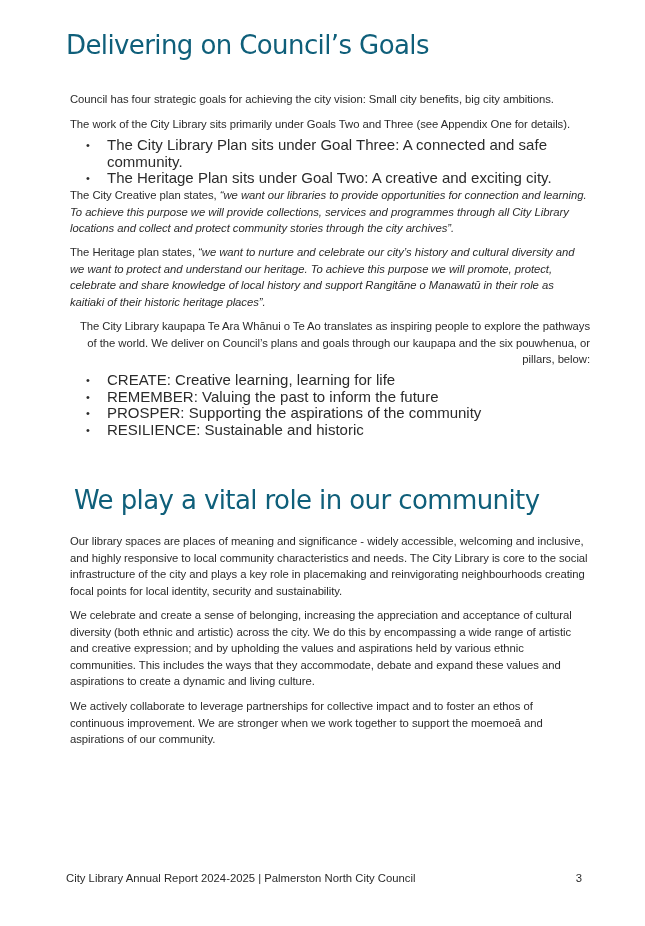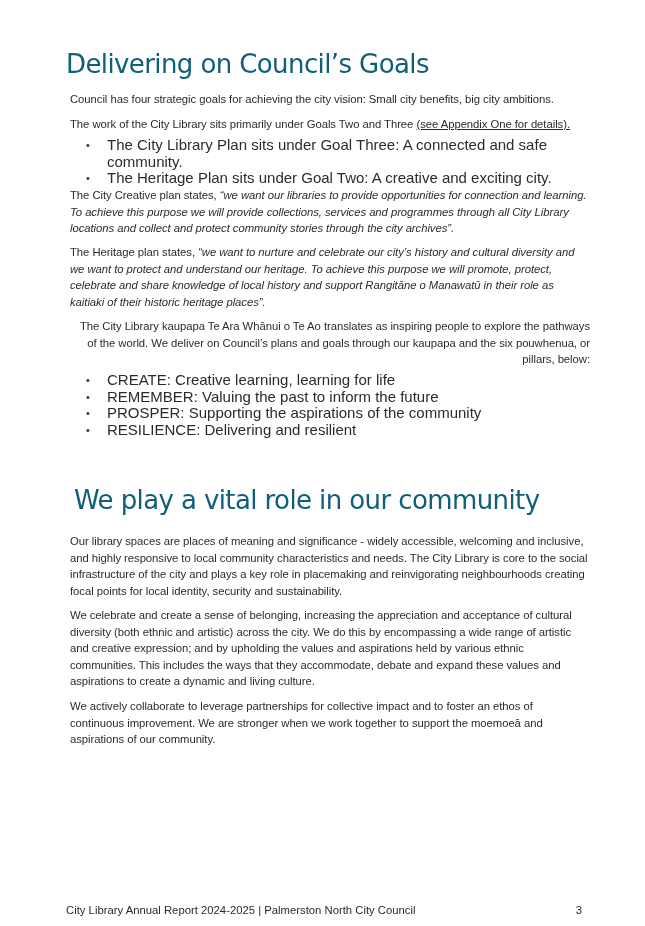--- a/index.html
+++ b/index.html
@@ -3,53 +3,53 @@
 <meta charset="utf-8">
 <style>
   html, body { margin: 0; padding: 0; background: #ffffff; }
   body { width: 645px; height: 926px; position: relative; overflow: hidden;
          font-family: "Liberation Sans", sans-serif; color: #2b2b2b; }
   .page { position: absolute; left: 66px; top: 0; width: 516px; }
   h1 { font-family: "DejaVu Sans", sans-serif; font-weight: normal; color: #0f5f7a;
        font-size: 26px; letter-spacing: -0.6px; margin: 0; line-height: 32px; }
   p { font-size: 11.3px; line-height: 16.5px; margin: 4px; letter-spacing: -0.05px; }
   .q { font-style: italic; }
-  .u { text-decoration: underline; }
+  .u { }
   ul { margin: 0; padding: 0; list-style: none; }
   ul li { position: relative; padding-left: 41px; font-size: 15px; line-height: 16.5px; }
   ul li::before { content: "\2022"; position: absolute; left: 20px; top: 0; font-size: 11px; }
-  .footer { position: absolute; left: 66px; top: 904px; width: 516px; font-size: 11.3px; }
+  .footer { position: absolute; left: 66px; top: 872px; width: 516px; font-size: 11.3px; }
   .footer .pn { position: absolute; right: 0; top: 0; }
 </style>
 </head>
 <body>
 
 <div class="page">
-  <h1 style="position:absolute; top:48px; left:0;text-align:center;">Delivering on Council’s Goals</h1>
+  <h1 style="position:absolute; top:29px; left:0;text-align:center;">Delivering on Council’s Goals</h1>
 
   <p style="position:absolute; top:87px; width:520px;">Council has four strategic goals for achieving the city vision: Small city benefits, big city ambitions.</p>
 
   <p style="position:absolute; top:112px; width:520px;"><span>The work of the City Library sits primarily under Goals Two and Three </span><span class="u">(see Appendix One for details).</span></p>
 
   <ul style="position:absolute; top:137px; width:520px;">
     <li>The City Library Plan sits under Goal Three: A connected and safe community.</li>
     <li>The Heritage Plan sits under Goal Two: A creative and exciting city.</li>
   </ul>
 
   <p style="position:absolute; top:183px; width:520px;"><span>The City Creative plan states, </span><span class="q">“we want our libraries to provide opportunities for connection and learning. To achieve this purpose we will provide collections, services and programmes through all City Library locations and collect and protect community stories through the city archives”.</span></p>
 
   <p style="position:absolute; top:240px; width:505px;"><span>The Heritage plan states, </span><span class="q">“we want to nurture and celebrate our city’s history and cultural diversity and we want to protect and understand our heritage. To achieve this purpose we will promote, protect, celebrate and share knowledge of local history and support Rangitāne o Manawatū in their role as kaitiaki of their historic heritage places”.</span></p>
 
   <p style="position:absolute; top:314px; width:520px;text-align:right;">The City Library kaupapa Te Ara Whānui o Te Ao translates as inspiring people to explore the pathways of the world. We deliver on Council’s plans and goals through our kaupapa and the six pouwhenua, or pillars, below:</p>
 
   <ul style="position:absolute; top:372px; width:520px;">
     <li>CREATE: Creative learning, learning for life</li>
     <li>REMEMBER: Valuing the past to inform the future</li>
     <li>PROSPER: Supporting the aspirations of the community</li>
-    <li>RESILIENCE: Delivering and resilient</li>
+    <li>RESILIENCE: Sustainable and historic</li>
   </ul>
 
   <h1 style="position:absolute; top:484px; left:8px;">We play a vital role in our community</h1>
 
   <p style="position:absolute; top:529px; width:520px;">Our library spaces are places of meaning and significance - widely accessible, welcoming and inclusive, and highly responsive to local community characteristics and needs. The City Library is core to the social infrastructure of the city and plays a key role in placemaking and reinvigorating neighbourhoods creating focal points for local identity, security and sustainability.</p>
 
   <p style="position:absolute; top:603px; width:520px;">We celebrate and create a sense of belonging, increasing the appreciation and acceptance of cultural diversity (both ethnic and artistic) across the city. We do this by encompassing a wide range of artistic and creative expression; and by upholding the values and aspirations held by various ethnic communities. This includes the ways that they accommodate, debate and expand these values and aspirations to create a dynamic and living culture.</p>
 
   <p style="position:absolute; top:694px; width:500px;">We actively collaborate to leverage partnerships for collective impact and to foster an ethos of continuous improvement.  We are stronger when we work together to support the moemoeā and aspirations of our community.</p>
 </div>

